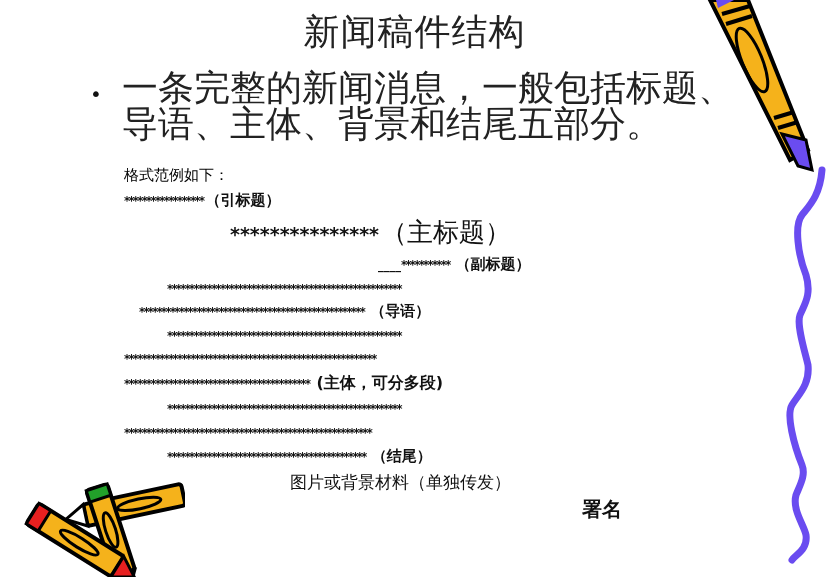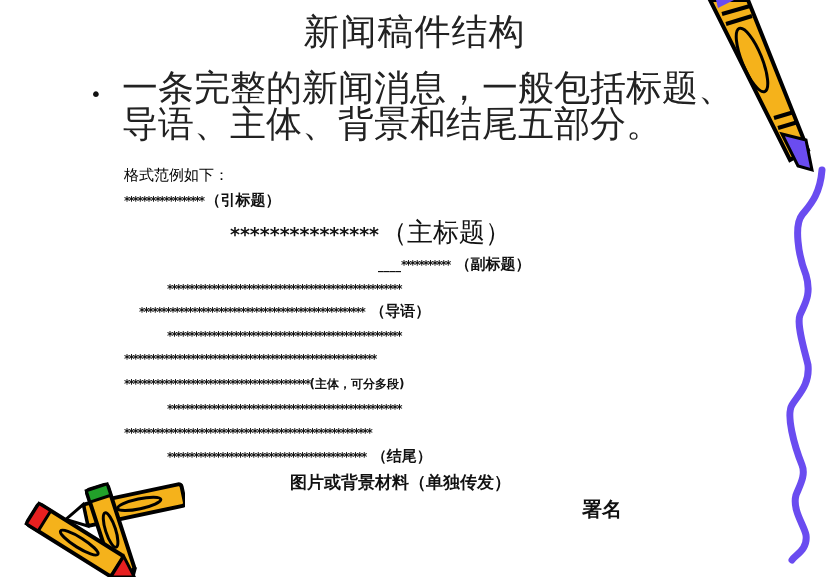--- a/index.html
+++ b/index.html
@@ -48,34 +48,34 @@
   <span class="stars s-sm">***************************************************</span><span class="lbl">（导语）</span>
 </div>
 <div class="abs line" style="left:167px;top:324px;">
   <span class="stars s-sm">*****************************************************</span>
 </div>
 
 <div class="abs line" style="left:124px;top:347px;">
   <span class="stars s-sm">*********************************************************</span>
 </div>
 <div class="abs line" style="left:124px;top:372px;">
-  <span class="stars s-sm">******************************************</span><span class="lbl" style="margin-left:0;font-size:12px">(主体，可分多段)</span>
+  <span class="stars s-sm">******************************************</span><span class="lbl" style="margin-left:7px;font-size:16px">(主体，可分多段)</span>
 </div>
 <div class="abs line" style="left:167px;top:397px;">
   <span class="stars s-sm">*****************************************************</span>
 </div>
 <div class="abs line" style="left:124px;top:421px;">
   <span class="stars s-sm">********************************************************</span>
 </div>
 
 <div class="abs line" style="left:167px;top:445px;">
   <span class="stars s-sm">*********************************************</span><span class="lbl">（结尾）</span>
 </div>
 
-<div class="abs" style="left:290px;top:471px;font-size:17px;font-weight:bold;">图片或背景材料（单独传发）</div>
+<div class="abs" style="left:290px;top:471px;font-size:17px;font-weight:normal;">图片或背景材料（单独传发）</div>
 <div class="abs" style="left:582px;top:496px;font-size:20px;font-weight:bold;">署名</div>
 
 <svg class="deco" style="left:690px;top:0;" width="139" height="175" viewBox="0 0 139 175">
   <polygon points="20,0 58,0 118,150 100,160" fill="#f5b21b" stroke="#000" stroke-width="4"></polygon>
   <polygon points="26,0 44,0 28,8" fill="#6a4cf0"></polygon>
   <ellipse cx="62" cy="60" rx="10" ry="34" transform="rotate(-22 62 60)" fill="none" stroke="#000" stroke-width="3"></ellipse>
   <path d="M32,14 L60,6 M36,24 L62,16 M84,118 L104,112 M88,128 L108,122" stroke="#000" stroke-width="4"></path>
   <polygon points="92,134 116,140 122,170 108,166" fill="#6a4cf0" stroke="#000" stroke-width="3"></polygon>
 </svg>
 

